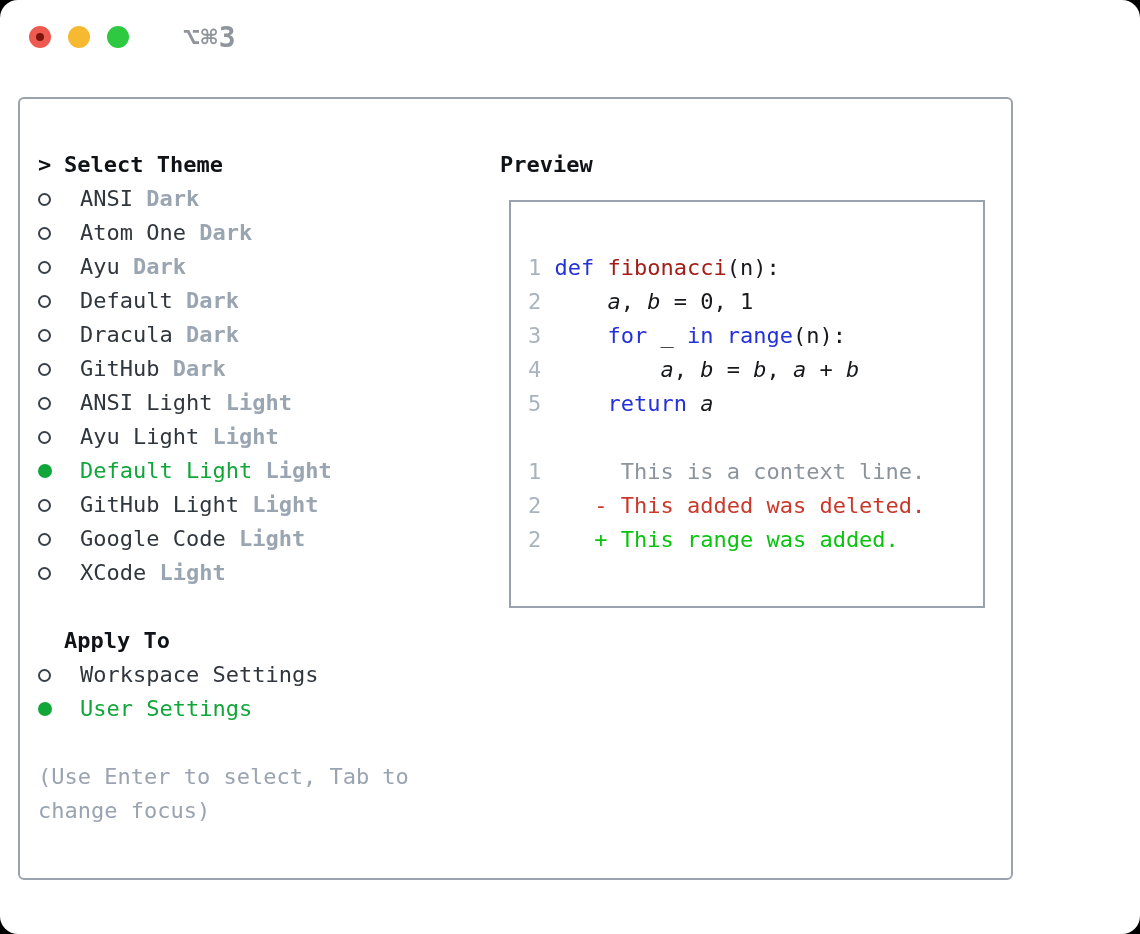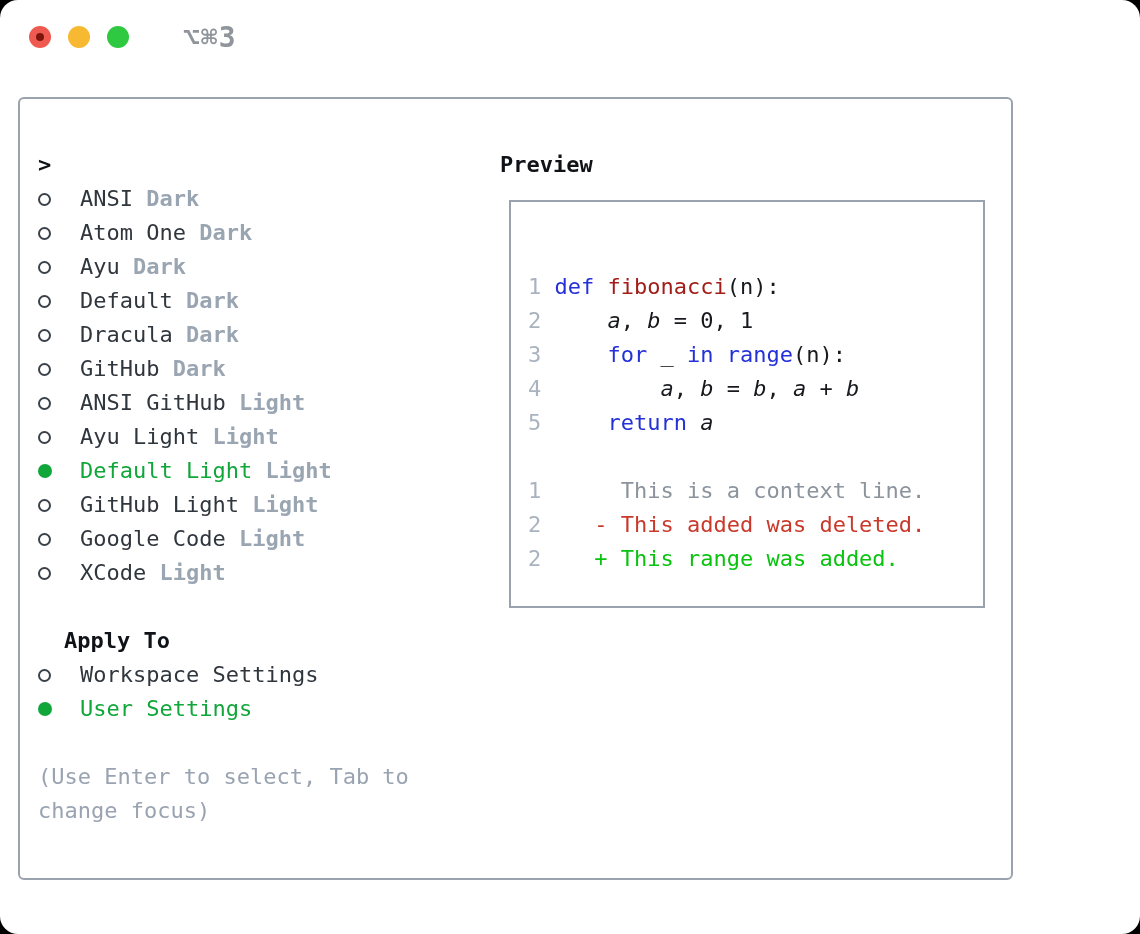--- a/index.html
+++ b/index.html
@@ -82,21 +82,21 @@
   
   .preview-heading{
     height:34px;line-height:34px;
     font-weight:bold;color:var(--ink);
   }
   .preview-box{
     margin-top:18px;margin-left:9px;
     width:476px;height:408px;
     box-sizing:border-box;
     border:2px solid var(--border);
-    padding:68px 0 0 17px;
+    padding:49px 0 0 17px;
     overflow:hidden;
     background:#fff;
   }
   .pline{height:34px;line-height:34px;white-space:pre;}
   .num{color:var(--num);display:inline-block;width:2ch;}
   .kw{color:var(--kw-blue);}
   .fn{color:var(--fn-red);}
   .var{color:var(--plain);font-style:italic;}
   .pl{color:var(--plain);}
   .ctx{color:var(--ctx);}
@@ -115,30 +115,31 @@
     <button class="tl tl-yellow"></button>
     <button class="tl tl-green"></button>
     <span class="win-title">⌥⌘3</span>
   </div>
 
   <div class="panel">
 
     <div class="left-col">
       <div class="row">
         <span class="marker"><span class="arrow-glyph">&gt;</span></span>
+        <span class="heading">Select Theme</span>
       </div>
 
       <div id="theme-list">
           <div class="row opt"><span class="marker"><span class="dot"></span></span><span class="name">ANSI</span><span class="tag">Dark</span></div>
           <div class="row opt"><span class="marker"><span class="dot"></span></span><span class="name">Atom One</span><span class="tag">Dark</span></div>
           <div class="row opt"><span class="marker"><span class="dot"></span></span><span class="name">Ayu</span><span class="tag">Dark</span></div>
           <div class="row opt"><span class="marker"><span class="dot"></span></span><span class="name">Default</span><span class="tag">Dark</span></div>
           <div class="row opt"><span class="marker"><span class="dot"></span></span><span class="name">Dracula</span><span class="tag">Dark</span></div>
           <div class="row opt"><span class="marker"><span class="dot"></span></span><span class="name">GitHub</span><span class="tag">Dark</span></div>
-          <div class="row opt"><span class="marker"><span class="dot"></span></span><span class="name">ANSI GitHub</span><span class="tag">Light</span></div>
+          <div class="row opt"><span class="marker"><span class="dot"></span></span><span class="name">ANSI Light</span><span class="tag">Light</span></div>
           <div class="row opt"><span class="marker"><span class="dot"></span></span><span class="name">Ayu Light</span><span class="tag">Light</span></div>
           <div class="row opt sel"><span class="marker"><span class="dot on"></span></span><span class="name">Default Light</span><span class="tag">Light</span></div>
           <div class="row opt"><span class="marker"><span class="dot"></span></span><span class="name">GitHub Light</span><span class="tag">Light</span></div>
           <div class="row opt"><span class="marker"><span class="dot"></span></span><span class="name">Google Code</span><span class="tag">Light</span></div>
           <div class="row opt"><span class="marker"><span class="dot"></span></span><span class="name">XCode</span><span class="tag">Light</span></div>
         </div>
 
       <div class="spacer"></div>
 
       <div class="row">

